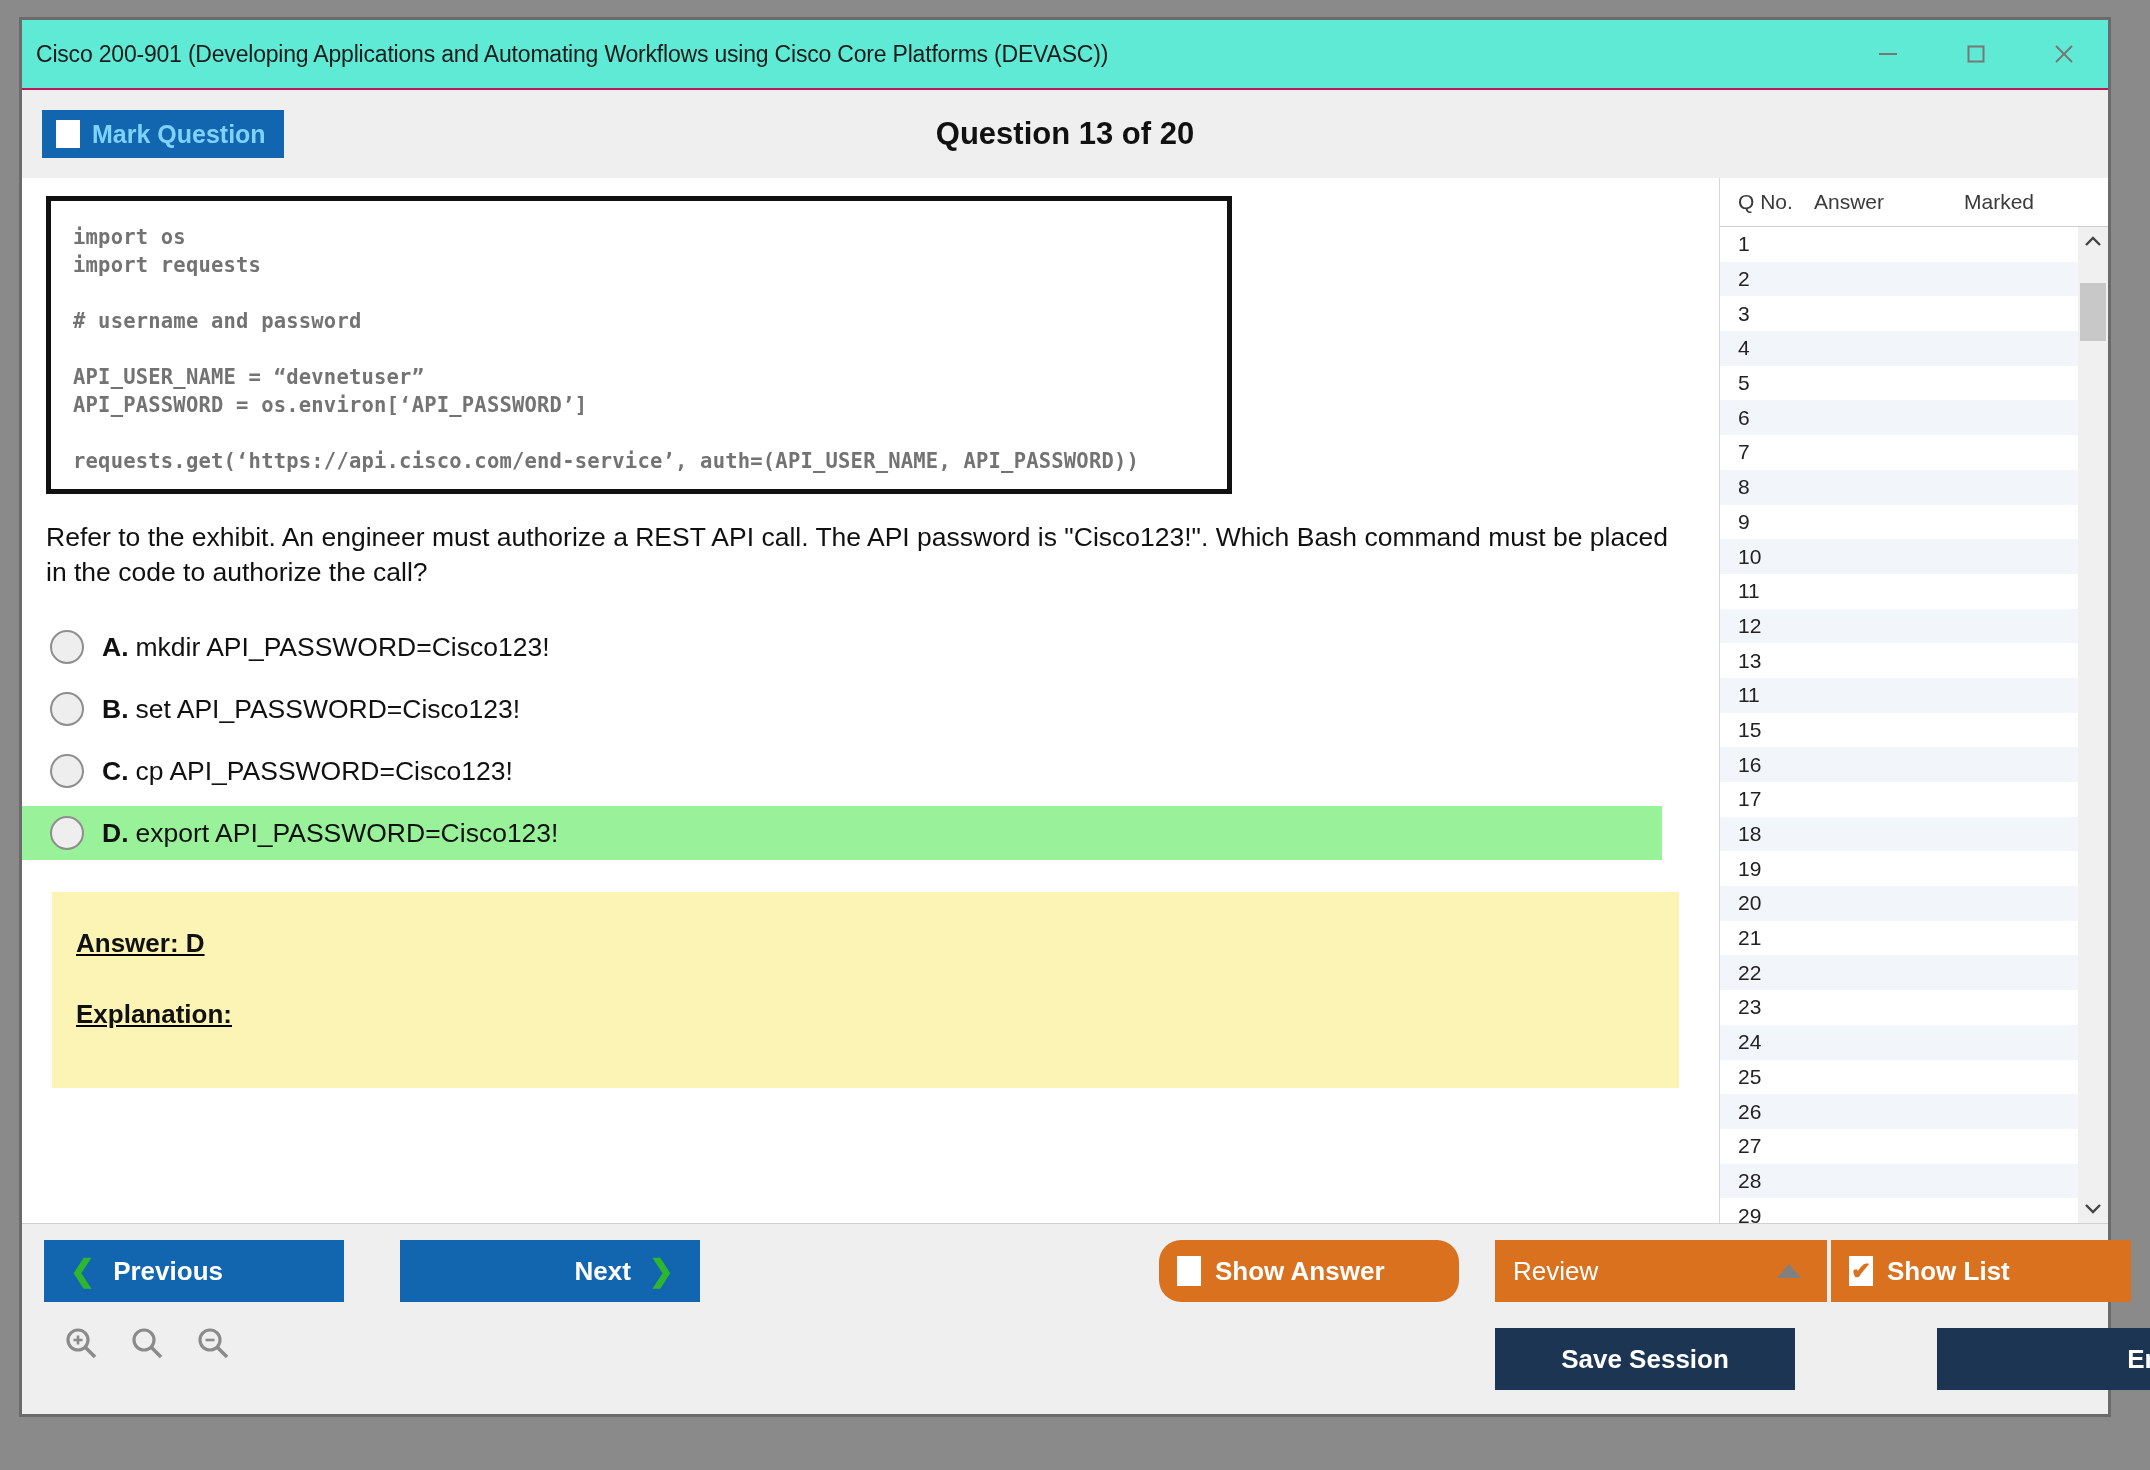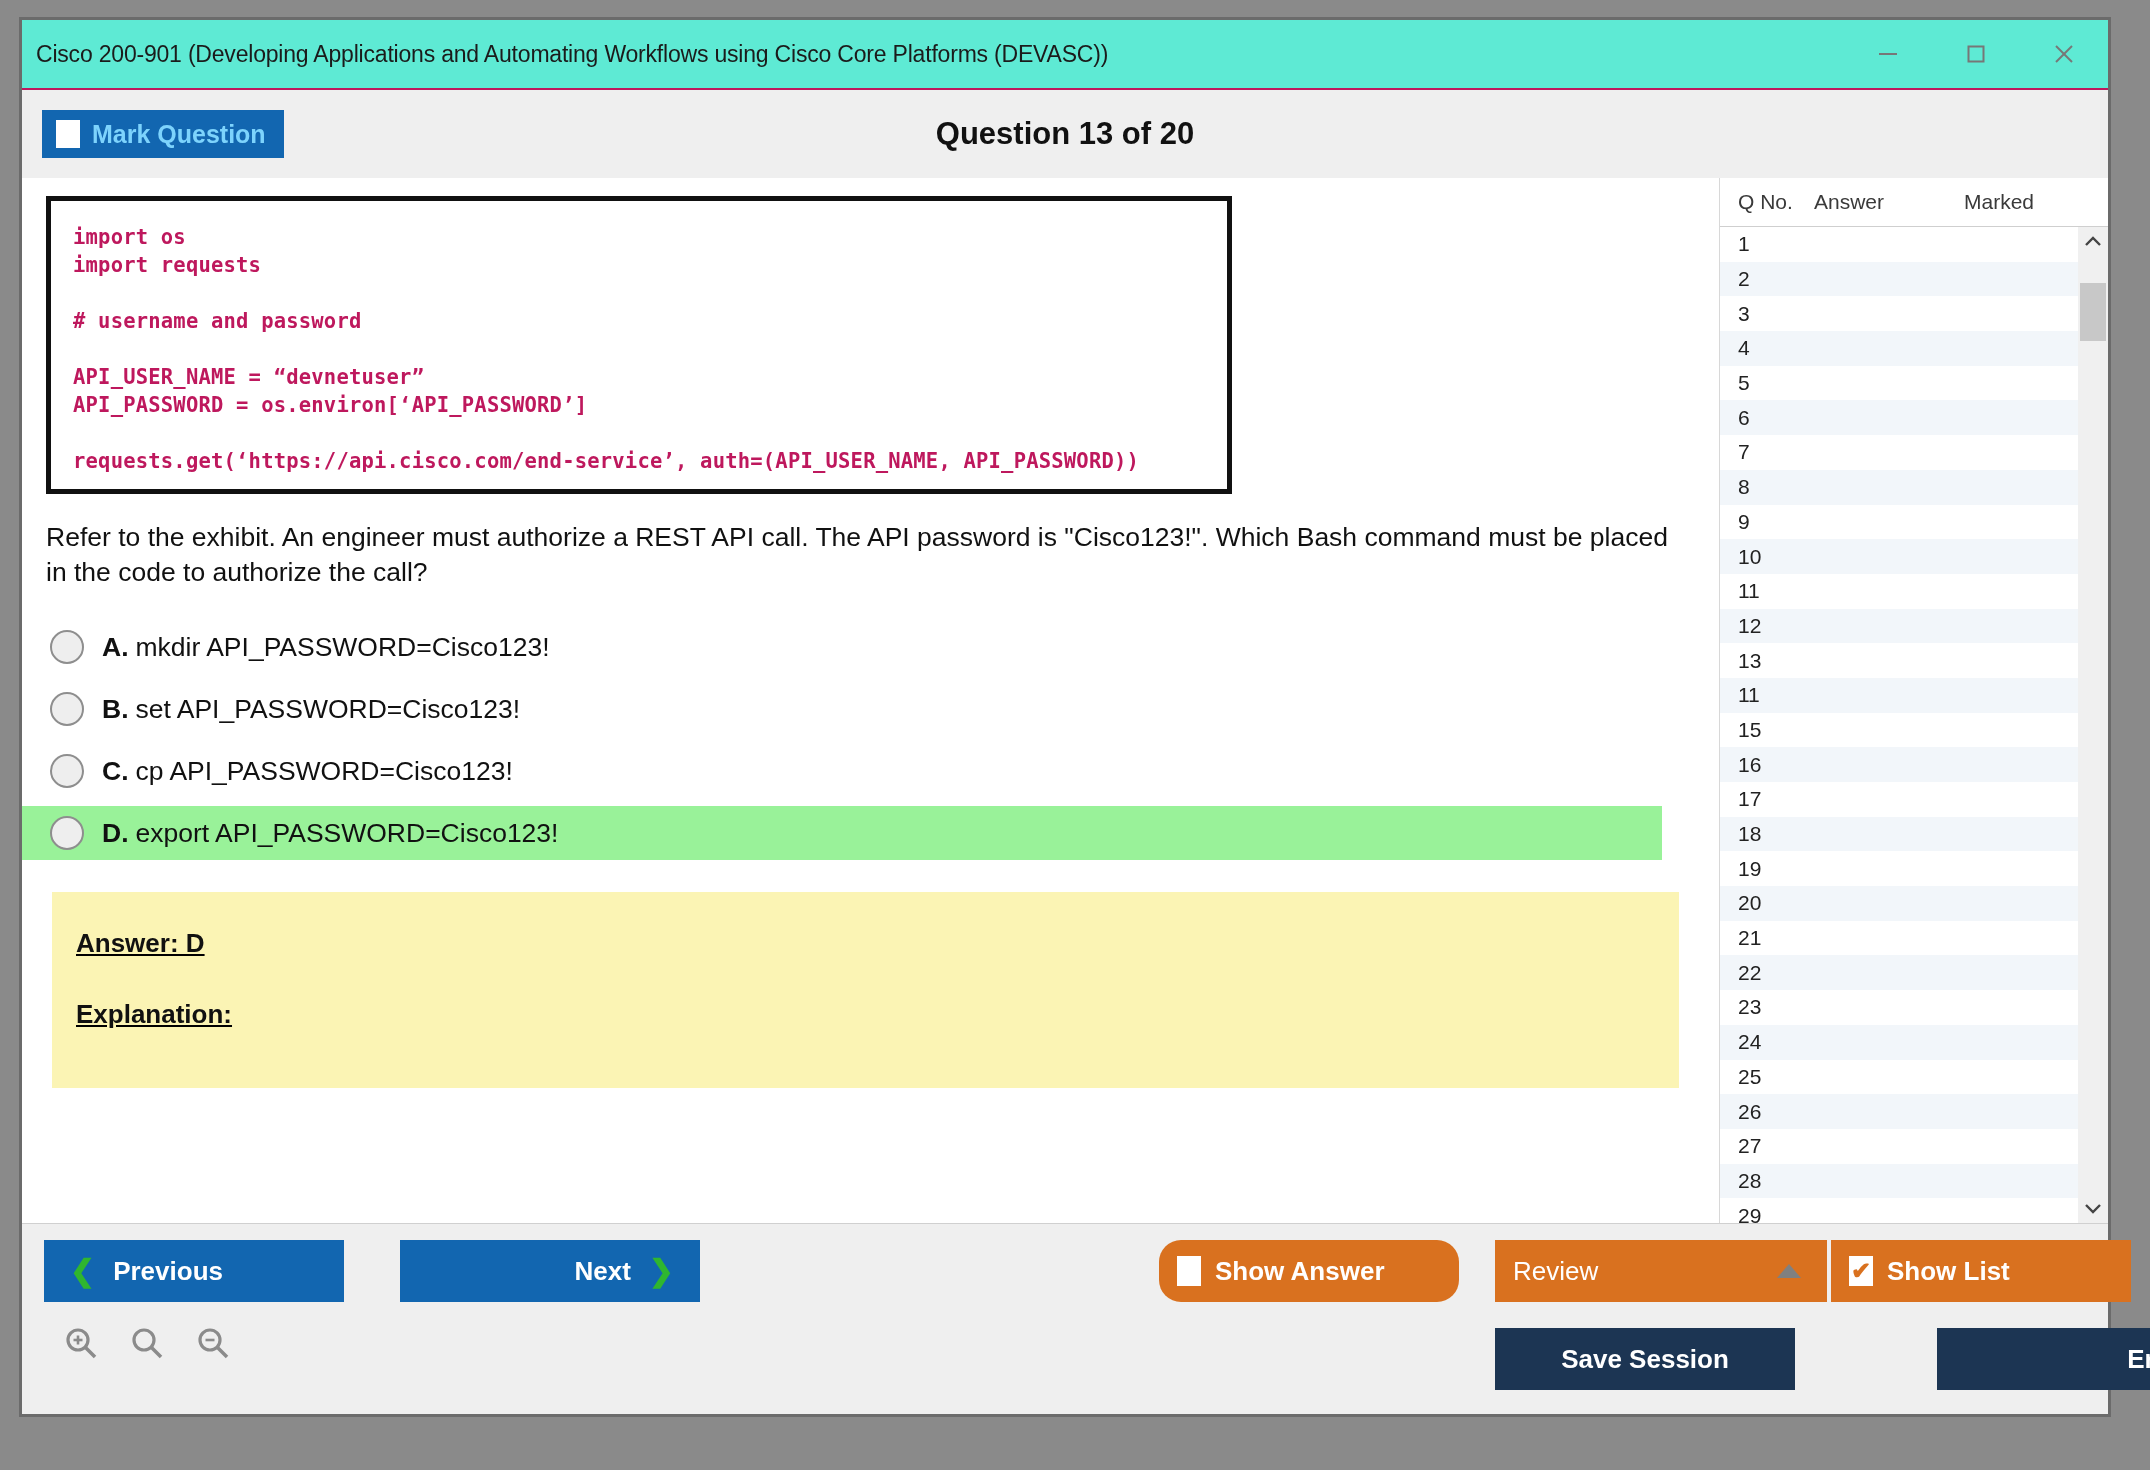--- a/index.html
+++ b/index.html
@@ -45,21 +45,21 @@
     width:1697px;min-width:1697px;background:#ffffff;position:relative;overflow:hidden;
   }
 
   
   .exhibit{
     margin:18px 0 0 24px;width:1186px;height:298px;background:#ffffff;
     border:5px solid #111;box-sizing:border-box;position:relative;
   }
   .exhibit pre{
     margin:0;padding:22px 0 0 22px;font-family:"DejaVu Sans Mono",monospace;
-    font-size:20.5px;line-height:28px;color:#be185d;font-weight:bold;
+    font-size:20.5px;line-height:28px;color:#737373;font-weight:bold;
     letter-spacing:0.2px;white-space:pre;
   }
 
   
   .qtext{
     margin:26px 24px 0 24px;font-size:26.5px;line-height:35px;color:#111;
     max-width:1640px;
   }
 
   

